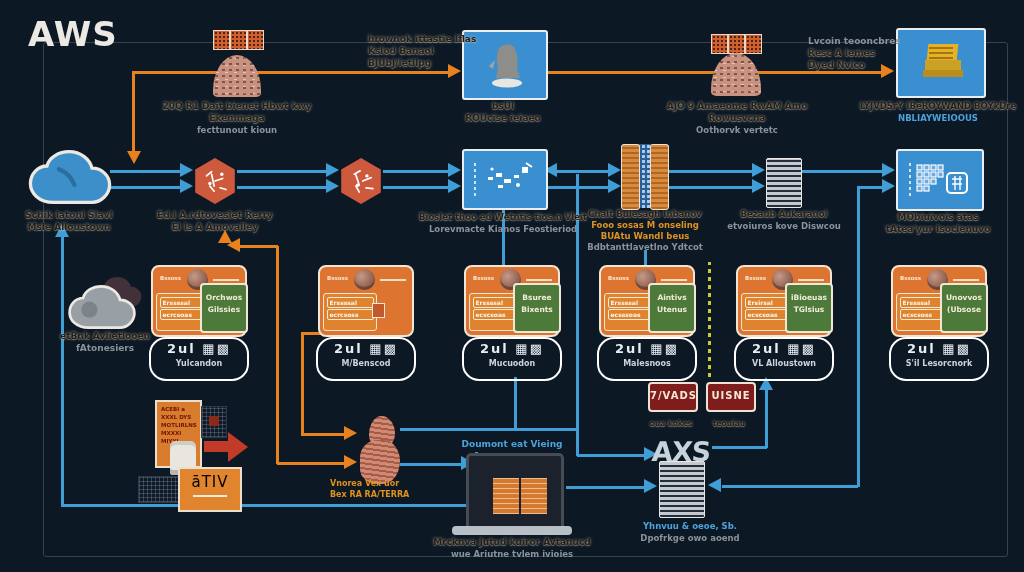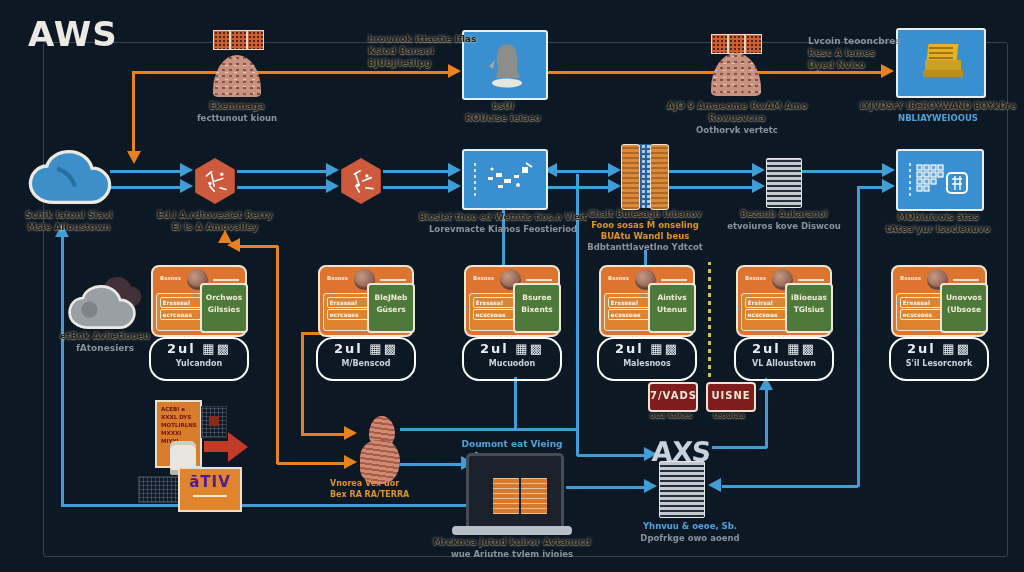--- a/index.html
+++ b/index.html
@@ -66,36 +66,36 @@
   .card-nub{position:absolute;left:52px;top:36px;width:11px;height:13px;background:#c05a2a;border:1px solid #f2e7d6;}
   .green-tag{position:absolute;left:47px;top:16px;width:48px;height:50px;background:#4d7a3b;border:2px solid #f2e7d6;border-radius:4px;
        text-align:center;padding-top:7px;box-sizing:border-box;}
   .green-tag span{display:block;color:#f2ecd8;font-size:7.5px;font-weight:bold;line-height:12px;}
   .glyph-box{position:absolute;width:96px;height:40px;border:2px solid #ffffff;border-radius:17px;text-align:center;z-index:5;}
   .glyphs{font-size:13px;font-weight:bold;color:#e8edf2;letter-spacing:2px;line-height:20px;}
   .glabel{font-size:8px;color:#ccd3d9;font-weight:bold;line-height:10px;}
   
   .badge{position:absolute;width:46px;height:26px;background:#7f1d1d;border:2px solid #efe2d2;border-radius:4px;z-index:5;
        color:#f5e8d8;font-weight:bold;font-size:10px;text-align:center;line-height:24px;letter-spacing:1px;}
-  .badge-label{position:absolute;width:70px;text-align:center;font-size:7.5px;z-index:6;}
+  .badge-label{position:absolute;width:70px;text-align:center;font-size:7.5px;z-index:6;margin-top:8px;}
   
   #laptop-screen{left:466px;top:453px;width:92px;height:73px;background:#1b222c;border:3px solid #454c55;border-radius:5px 5px 0 0;z-index:5;}
   .doc-icon{position:absolute;top:22px;width:26px;height:36px;background:#d5792f;
        background-image:repeating-linear-gradient(0deg,rgba(255,245,230,.55) 0 1px,transparent 1px 5px);}
   #laptop-base{left:452px;top:526px;width:120px;height:9px;background:#b9bfc6;border-radius:4px;z-index:5;}
   
   #poster{left:155px;top:400px;width:47px;height:68px;background:#d97c2e;border:2px solid #eadfce;z-index:5;padding-top:3px;box-sizing:border-box;}
   #poster div{font-size:5.5px;font-weight:bold;color:#6e1408;line-height:8px;padding-left:4px;white-space:nowrap;}
   #robot{left:170px;top:441px;width:26px;height:34px;background:#e9e6df;border-radius:6px 6px 3px 3px;z-index:6;
        box-shadow:inset 0 4px 0 #cfccc4, inset 0 -5px 0 #b9b6ae;}
   #red-arrow-bar{left:204px;top:441px;width:26px;height:11px;background:#c23b28;z-index:5;}
   #red-arrow-head{left:228px;top:432px;width:0;height:0;border-top:15px solid transparent;border-bottom:15px solid transparent;
        border-left:20px solid #c23b28;z-index:5;}
   #tiv-box{left:178px;top:467px;width:60px;height:41px;background:#e0842e;border:2px solid #eadfce;z-index:6;text-align:center;}
-  #tiv-box .t{font-size:15px;font-weight:700;color:#4c1d95;line-height:26px;letter-spacing:1px;}
+  #tiv-box .t{font-size:15px;font-weight:400;color:#000000;line-height:26px;letter-spacing:1px;}
   #tiv-box .u{width:34px;height:2px;background:#f4ead8;margin:0 auto;}
   #aws-mark{left:652px;top:436px;font-size:27px;font-weight:800;color:#c7d3dc;letter-spacing:-1px;transform:skewX(-4deg);z-index:6;}
   svg{display:block;}
 </style>
 </head>
 <body>
 
 <div id="canvas">
   <div id="frame" class="abs"></div>
   <div id="aws-title" class="abs">AWS</div>
@@ -190,24 +190,20 @@
   <div>
     <div class="ec2-card" style="left: 318px; top: 265px;">
       <span class="card-top-label">Bssoss</span>
       <span class="avatar"></span>
       <span class="card-line"></span>
       <div class="card-btn">
         <span class="b1">Erssssal</span>
         <span class="b2">ecrcsoss</span>
       </div>
       <span class="card-nub"></span>
-      <div class="green-tag">
-        <span class="g1">BleJNeb</span>
-        <span class="g2">Güsers</span>
-      </div>
     </div>
     <div class="glyph-box" style="left: 316px; top: 337px;">
       <div class="glyphs">2ul ▦▩</div>
       <div class="glabel">M/Benscod</div>
     </div>
   </div>
 
   <div>
     <div class="ec2-card" style="left: 464px; top: 265px;">
       <span class="card-top-label">Bssoss</span>
@@ -331,20 +327,21 @@
   <div class="abs cap" style="left:808px;top:35px;">
     <span class="ln sub">Lvcoin teooncbres</span><br>
     <span class="ln stamp">Resc A lemes</span><br>
     <span class="ln stamp">Dyed Nvlco</span>
   </div>
   <div class="abs lbl" style="left:433px;top:100px;width:140px;">
     <span class="ln stamp">bsUl</span>
     <span class="ln stamp">ROUcise ieiaeo</span>
   </div>
   <div class="abs lbl" style="left:137px;top:100px;width:200px;">
+    <span class="ln stamp">20Q R1 Dait bienet Hbwt kwy</span>
     <span class="ln stamp">Ekemmaga</span>
     <span class="ln sub" style="font-size:8.5px">fecttunout kioun</span>
   </div>
   <div class="abs lbl" style="left:632px;top:100px;width:210px;">
     <span class="ln stamp">AJO 9 Amaeome RwAM Amo</span>
     <span class="ln stamp">Rowusvcna</span>
     <span class="ln sub" style="font-size:8.5px">Oothorvk vertetc</span>
   </div>
   <div class="abs lbl" style="left:853px;top:100px;width:170px;font-size:8.5px;">
     <span class="ln stamp">LYJVDSrY IBëROYWAND BOYkDre</span>

